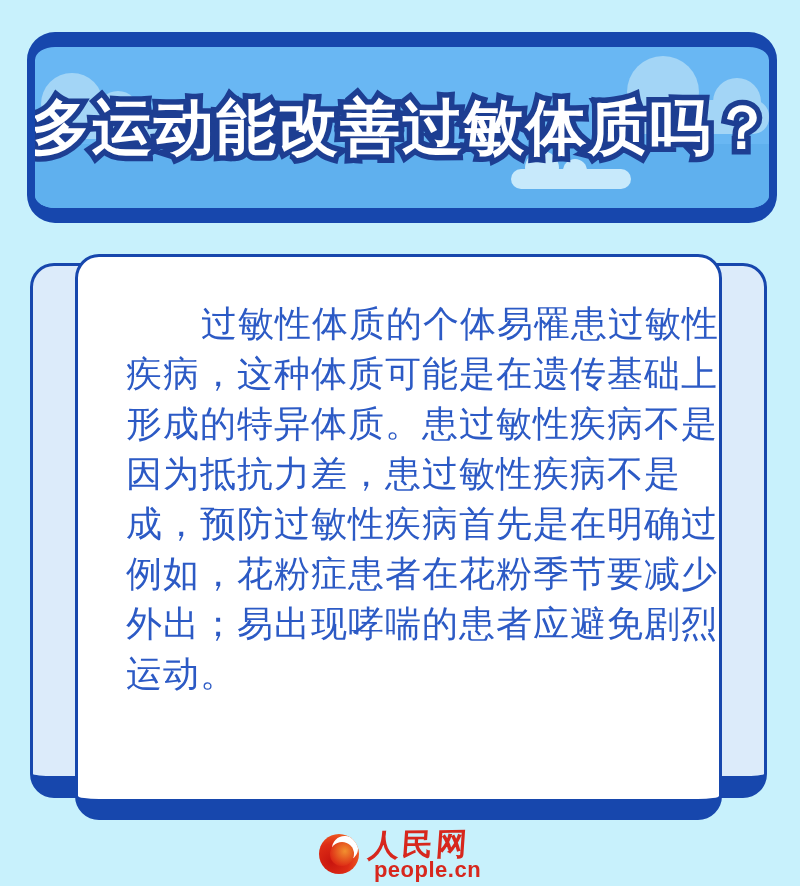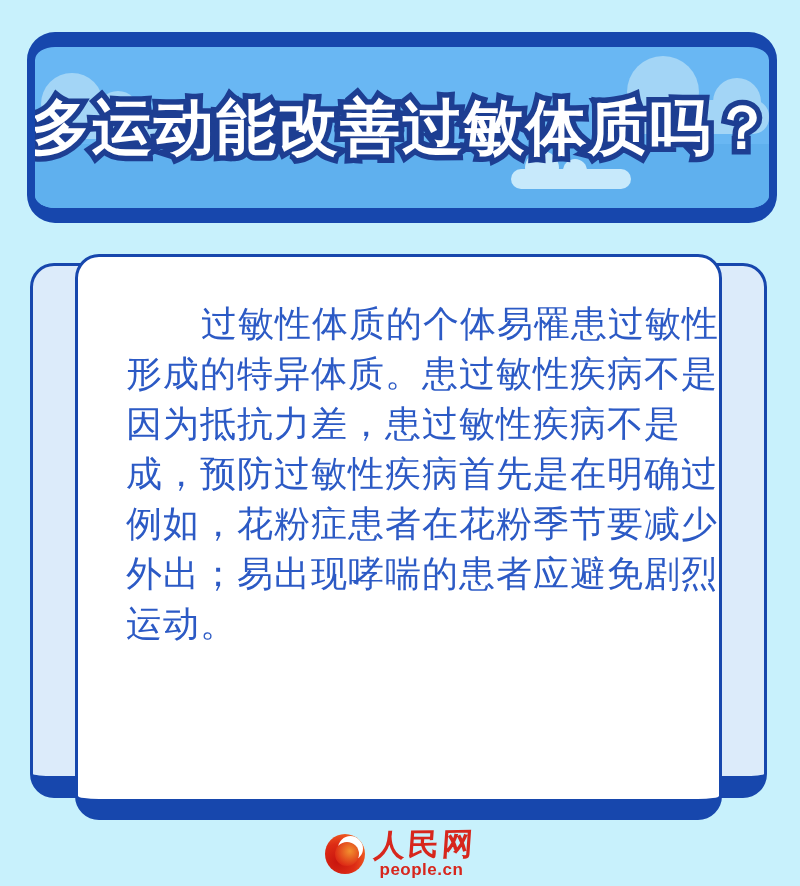--- a/index.html
+++ b/index.html
@@ -108,21 +108,21 @@
     content:""; position:absolute; left:27%; top:21%; width:60%; height:60%;
     border-radius:50%;
     background:radial-gradient(circle at 62% 38%, #f2902f 0%, #dd2c15 72%);
   }
   .brand-col { display:flex; flex-direction:column; align-items:flex-start; }
   .brand-name {
     font-size:31px; line-height:30px; font-weight:800; color:#d7271d;
     transform:skewX(-5deg) rotate(-1deg); letter-spacing:3px;
   }
   .brand-domain {
-    font-size:17px; line-height:19px; font-weight:700; color:#d7271d;
+    font-size:22px; line-height:19px; font-weight:700; color:#d7271d;
     letter-spacing:.5px; margin-left:6px;
   }
 </style>
 </head>
 <body>
 
 <div class="stage">
 
   <div class="banner">
     <div class="banner-sea"></div>
@@ -142,20 +142,21 @@
       <div class="title-stack">
         <span class="title-stroke">多运动能改善过敏体质吗？</span>
         <span class="title-fill">多运动能改善过敏体质吗？</span>
       </div>
     </div>
   </div>
 
   <div class="panel-back"></div>
   <div class="card">
     <div class="line">过敏性体质的个体易罹患过敏性</div>
+    <div class="line">疾病，这种体质可能是在遗传基础上</div>
     <div class="line">形成的特异体质。患过敏性疾病不是</div>
     <div class="line">因为抵抗力差，患过敏性疾病不是</div>
     <div class="line">成，预防过敏性疾病首先是在明确过</div>
     <div class="line">例如，花粉症患者在花粉季节要减少</div>
     <div class="line">外出；易出现哮喘的患者应避免剧烈</div>
     <div class="line">运动。</div>
   </div>
 
   <div class="footer">
     <div class="globe"></div>

